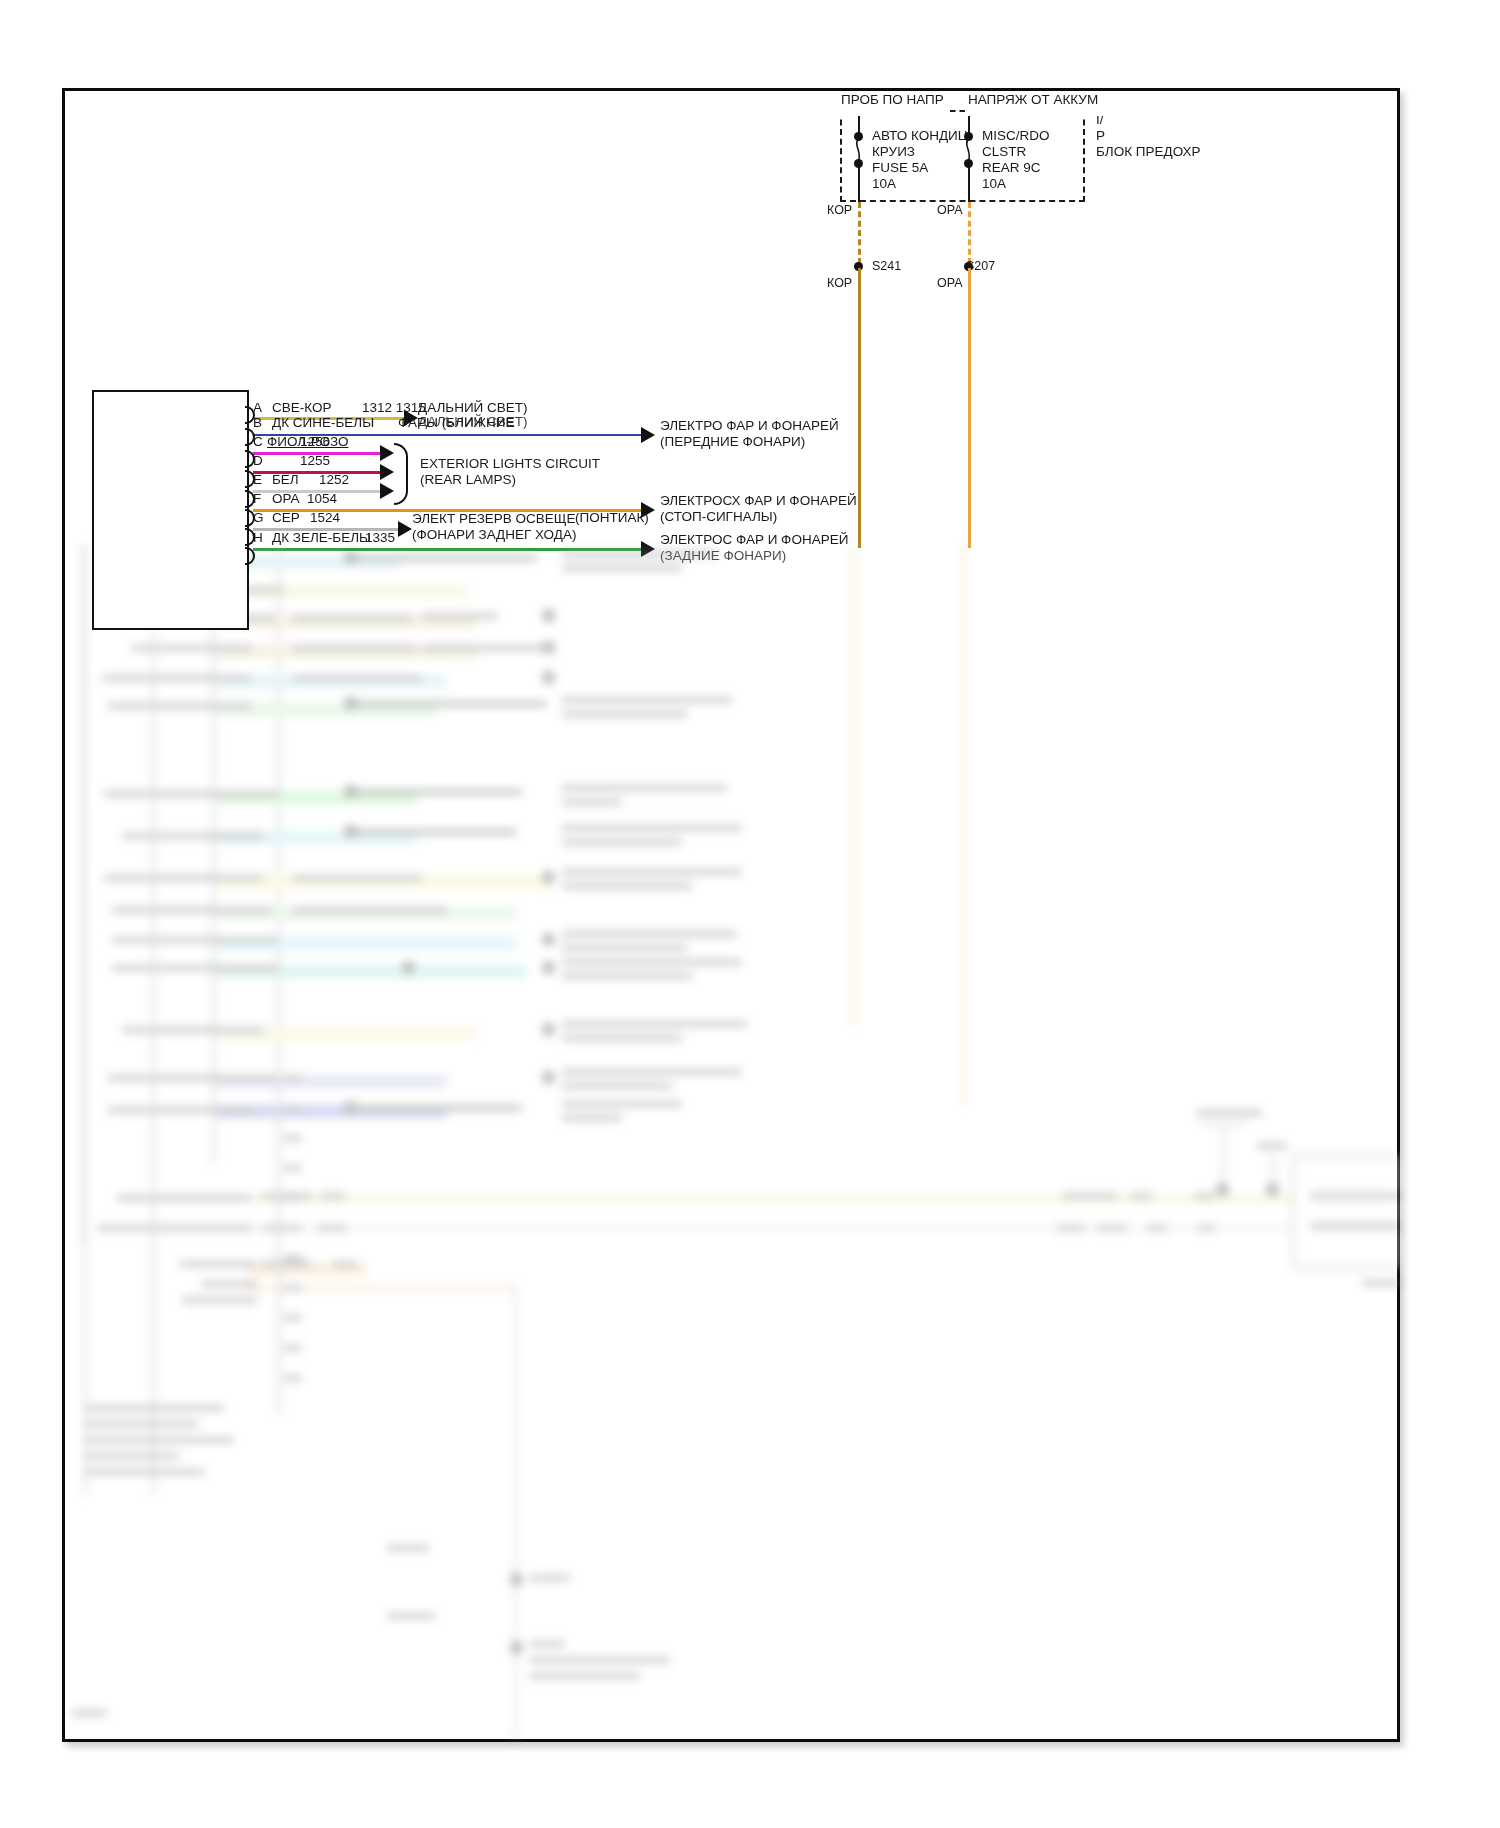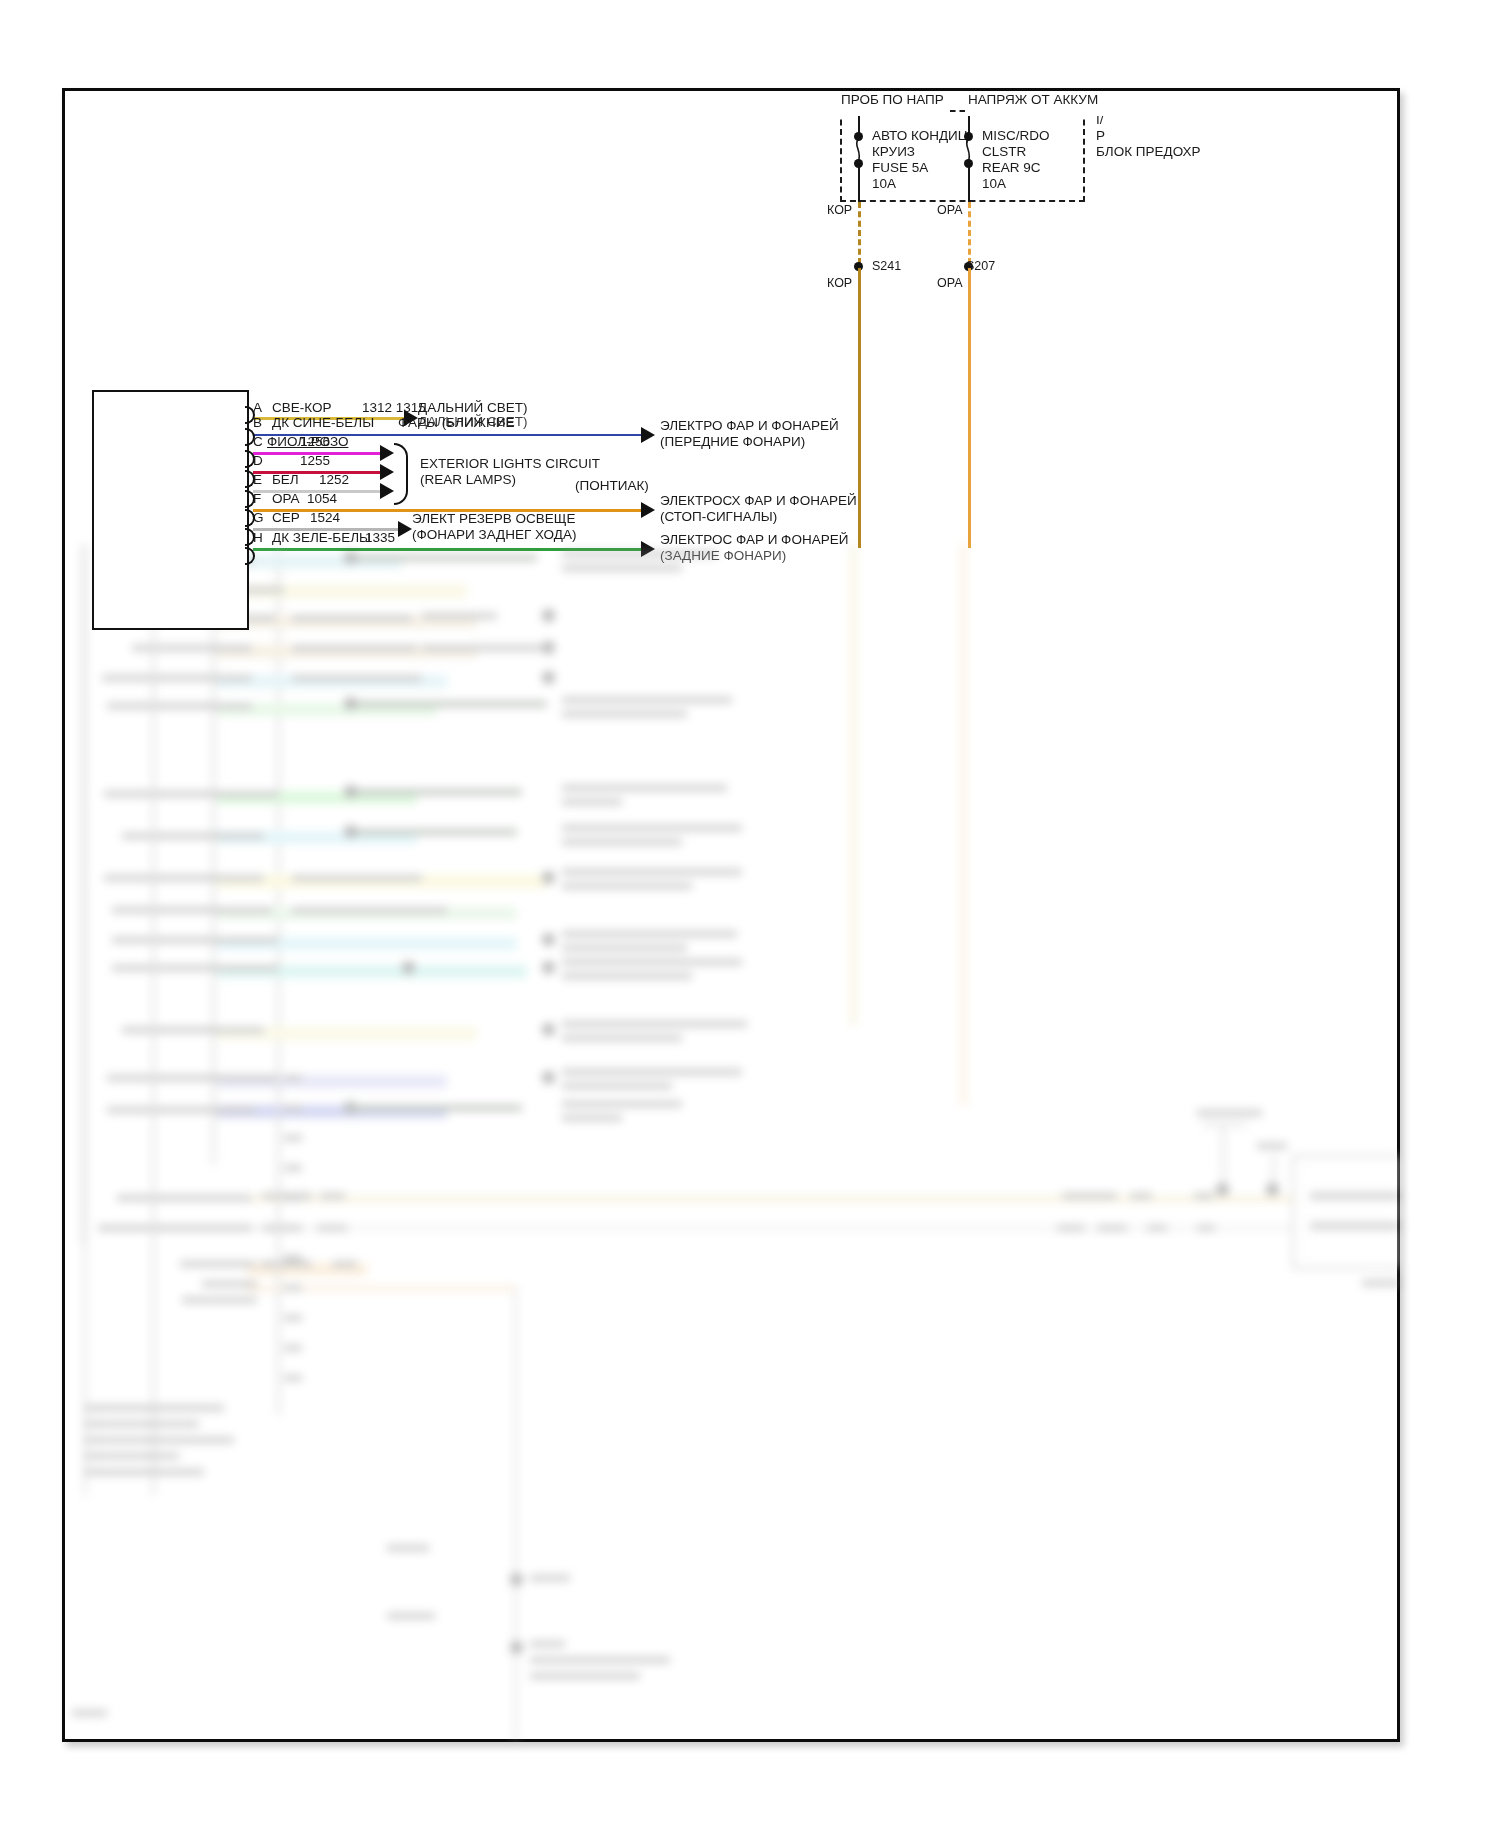--- a/index.html
+++ b/index.html
@@ -358,21 +358,21 @@
 
 <div class="brace" style="left:394px;top:443px;height:62px;"></div>
 <div class="t" style="left:420px;top:456px;">EXTERIOR LIGHTS CIRCUIT</div>
 <div class="t" style="left:420px;top:472px;">(REAR LAMPS)</div>
 
 <div class="t" style="left:253px;top:491px;">F</div>
 <div class="t" style="left:272px;top:491px;">ОРА</div>
 <div class="t" style="left:307px;top:491px;">1054</div>
 <div class="hline" style="left:253px;top:509px;width:392px;border-top-color:#e09418;border-top-width:3px;"></div>
 <div class="arrow" style="left:641px;top:502px;"></div>
-<div class="t" style="left:575px;top:478px;">(ПОНТИАК)</div>
+<div class="t" style="left:575px;top:510px;">(ПОНТИАК)</div>
 <div class="t" style="left:660px;top:493px;">ЭЛЕКТРОСХ ФАР И ФОНАРЕЙ</div>
 <div class="t" style="left:660px;top:509px;">(СТОП-СИГНАЛЫ)</div>
 
 <div class="t" style="left:253px;top:510px;">G</div>
 <div class="t" style="left:272px;top:510px;">СЕР</div>
 <div class="t" style="left:310px;top:510px;">1524</div>
 <div class="hline" style="left:253px;top:528px;width:148px;border-top-color:#b6b6b6;border-top-width:3px;"></div>
 <div class="arrow" style="left:398px;top:521px;"></div>
 <div class="t" style="left:412px;top:511px;">ЭЛЕКТ РЕЗЕРВ ОСВЕЩЕ</div>
 <div class="t" style="left:412px;top:527px;">(ФОНАРИ ЗАДНЕГ ХОДА)</div>

